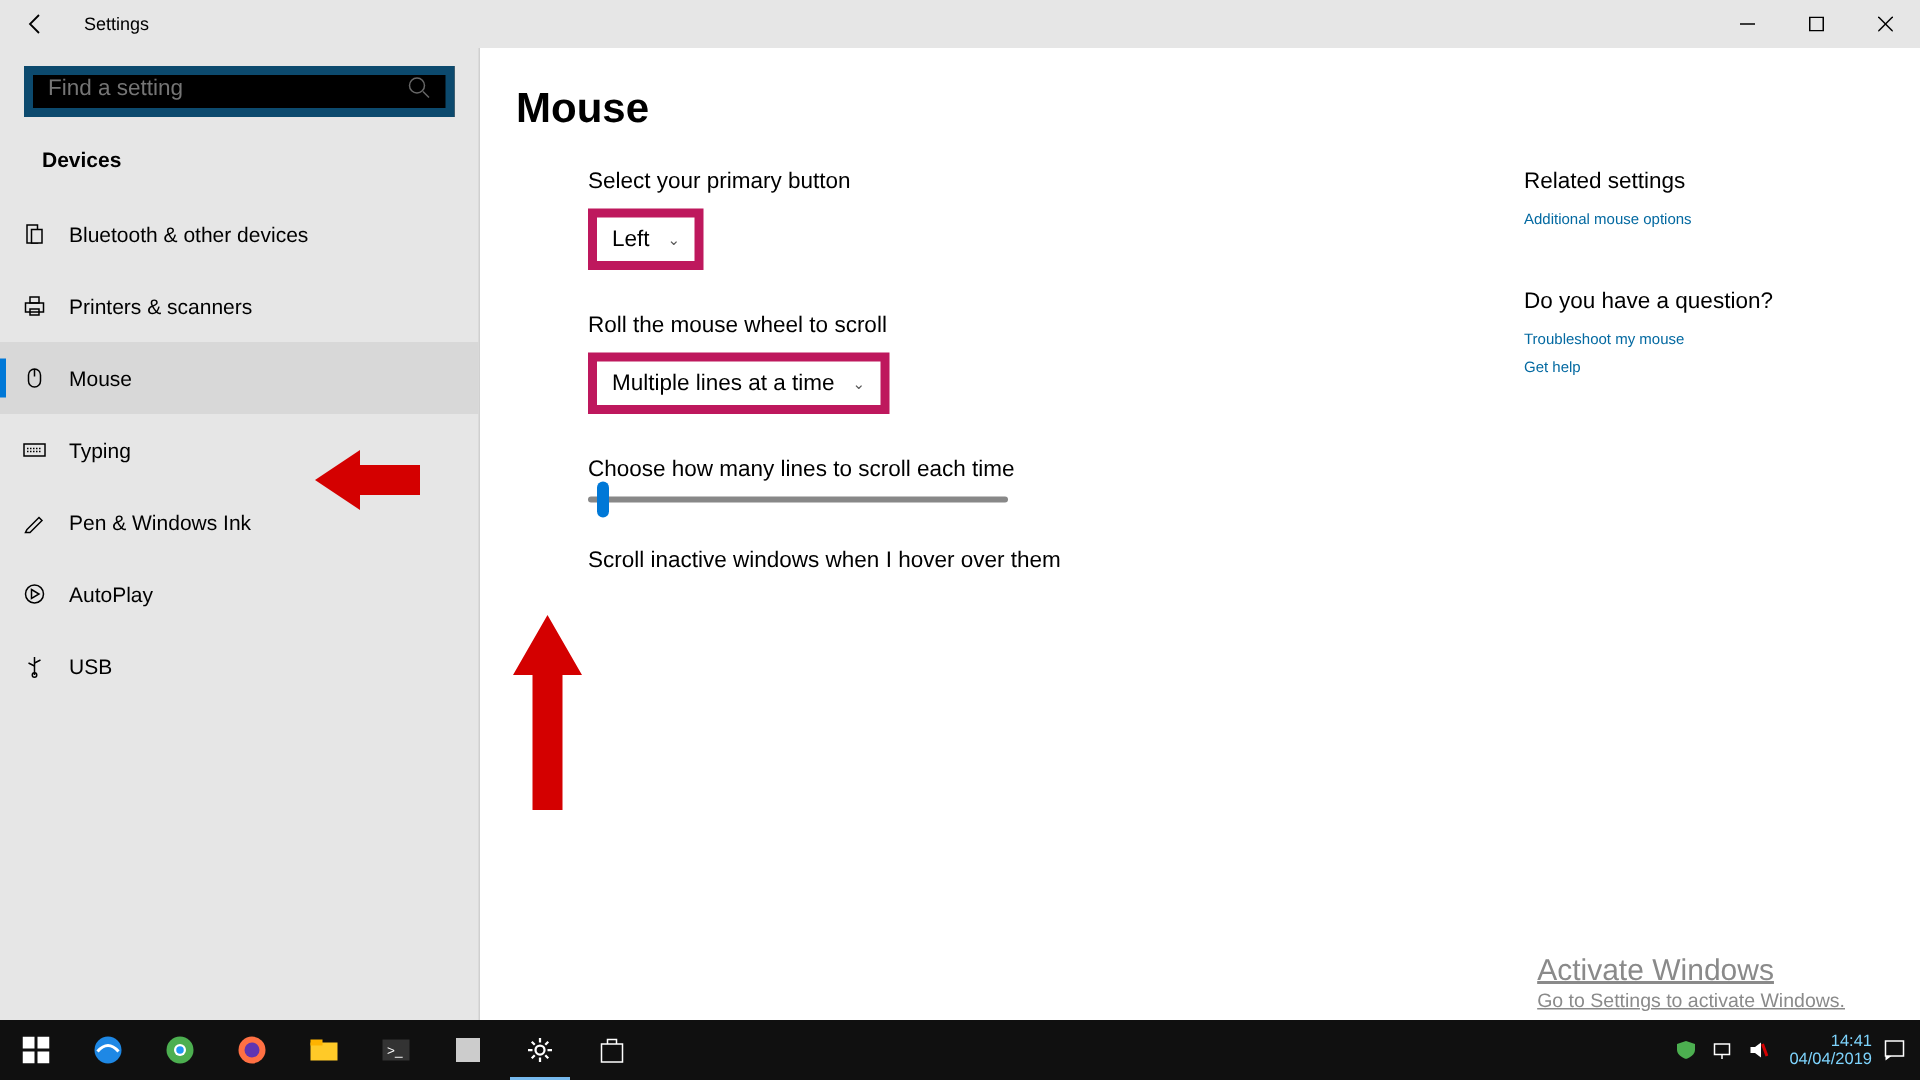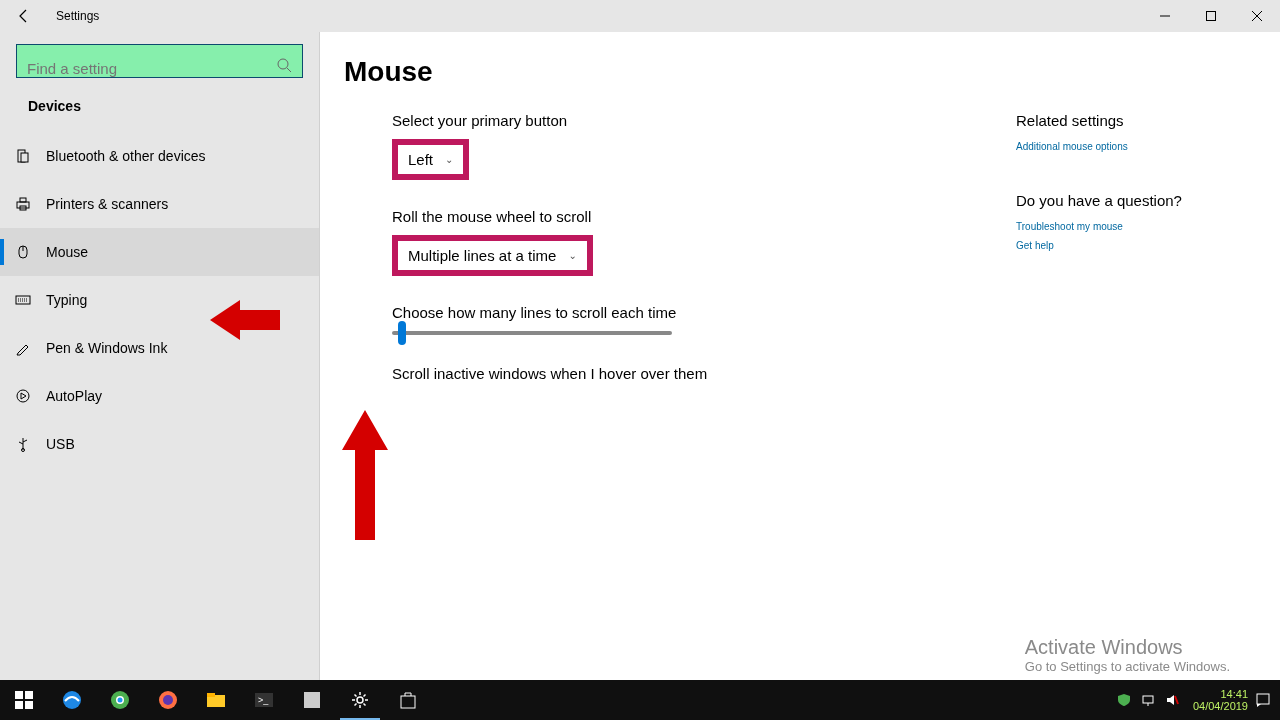--- a/index.html
+++ b/index.html
@@ -8,21 +8,21 @@
 
 .titlebar { height: 32px; background: #e6e6e6; display: flex; align-items: center; justify-content: center; }
 .back-btn { width: 48px; height: 32px; display: flex; align-items: center; justify-content: center; }
 .app-title { font-size: 12px; margin-left: 8px; color: #000; }
 .win-controls { margin-left: auto; display: flex; }
 .win-btn { width: 46px; height: 32px; display: flex; align-items: center; justify-content: center; }
 
 
 .sidebar { position: absolute; top: 32px; left: 0; width: 320px; height: 648px; background: #e6e6e6; border-right: 1px solid #d0d0d0; }
 .home-item { display: flex; align-items: center; height: 48px; padding-left: 14px; margin-top: 16px; gap: 14px; font-size: 14px; }
-.search-box { margin: 12px 16px 20px 16px; height: 34px; background: #86efac; border: 1px solid #0c4a6e; display: flex; align-items: flex-end; padding: 0 10px; }
+.search-box { margin: 12px 16px 20px 16px; height: 34px; background: #000000; border: 6px solid #0c4a6e; display: flex; align-items: flex-start; padding: 0 10px; }
 .search-box input { border: none; outline: none; flex: 1; font-size: 15px; color: #666; background: transparent; }
 .category-title { padding-left: 28px; font-size: 14px; font-weight: 600; margin-bottom: 18px; }
 .nav-item { display: flex; align-items: center; height: 48px; padding-left: 14px; gap: 14px; font-size: 14px; position: relative; }
 .nav-item.selected { background: #d8d8d8; }
 .nav-item.selected::before { content: ""; position: absolute; left: 0; width: 4px; height: 26px; background: #0078d7; top: 11px; }
 .nav-ico { width: 18px; height: 18px; display: flex; align-items: center; justify-content: center; }
 
 
 .main { position: absolute; top: 32px; left: 320px; right: 0; bottom: 40px; padding: 24px 24px 0 24px; background: #fff; }
 .page-title { font-size: 28px; font-weight: 600; margin-bottom: 24px; }
@@ -38,33 +38,33 @@
 .slider .thumb { position: absolute; left: 6px; top: -10px; width: 8px; height: 24px; background: #0078d7; border-radius: 4px; }
 
 .toggle-row { display: flex; align-items: center; gap: 12px; }
 .toggle { width: 44px; height: 20px; border-radius: 10px; background: #0078d7; position: relative; }
 .toggle .knob { position: absolute; right: 3px; top: 3px; width: 14px; height: 14px; border-radius: 50%; background: #fff; }
 
 .section-head { font-size: 15px; margin-bottom: 12px; }
 .link { color: #0369a1; font-size: 10px; margin-bottom: 8px; display: block; }
 
 
-.watermark { position: absolute; right: 50px; bottom: 6px; text-align: left; color: #8a8a8a; }
+.watermark { position: absolute; right: 50px; bottom: 6px; text-align: left; color: #8a8a8a; text-decoration: underline; }
 .watermark .line1 { font-size: 20px; }
 .watermark .line2 { font-size: 13px; }
 
 
 .arrow-left { position: absolute; left: 210px; top: 295px; }
 .arrow-up { position: absolute; left: 340px; top: 410px; }
 
 
 .taskbar { position: absolute; bottom: 0; left: 0; right: 0; height: 40px; background: #101010; display: flex; align-items: center; }
 .tb-item { width: 48px; height: 40px; display: flex; align-items: center; justify-content: center; position: relative; }
 .tb-item.active::after { content: ""; position: absolute; bottom: 0; left: 4px; right: 4px; height: 2px; background: #76b9ed; }
-.tray { margin-left: auto; display: flex; align-items: center; color: #bef264; gap: 6px; padding-right: 8px; }
+.tray { margin-left: auto; display: flex; align-items: center; color: #7dd3fc; gap: 6px; padding-right: 8px; }
 .tray-time { font-size: 11px; text-align: right; line-height: 12px; margin-left: 6px; }
 .tray-ico { width: 18px; height: 18px; display:flex; align-items:center; justify-content:center; }
 </style>
 </head>
 <body>
 
 <div class="titlebar">
   <div class="back-btn">
     <svg width="16" height="16" viewBox="0 0 16 16">
         <path d="M10 2 L4 8 L10 14" stroke="#000" stroke-width="1.2" fill="none"></path>

